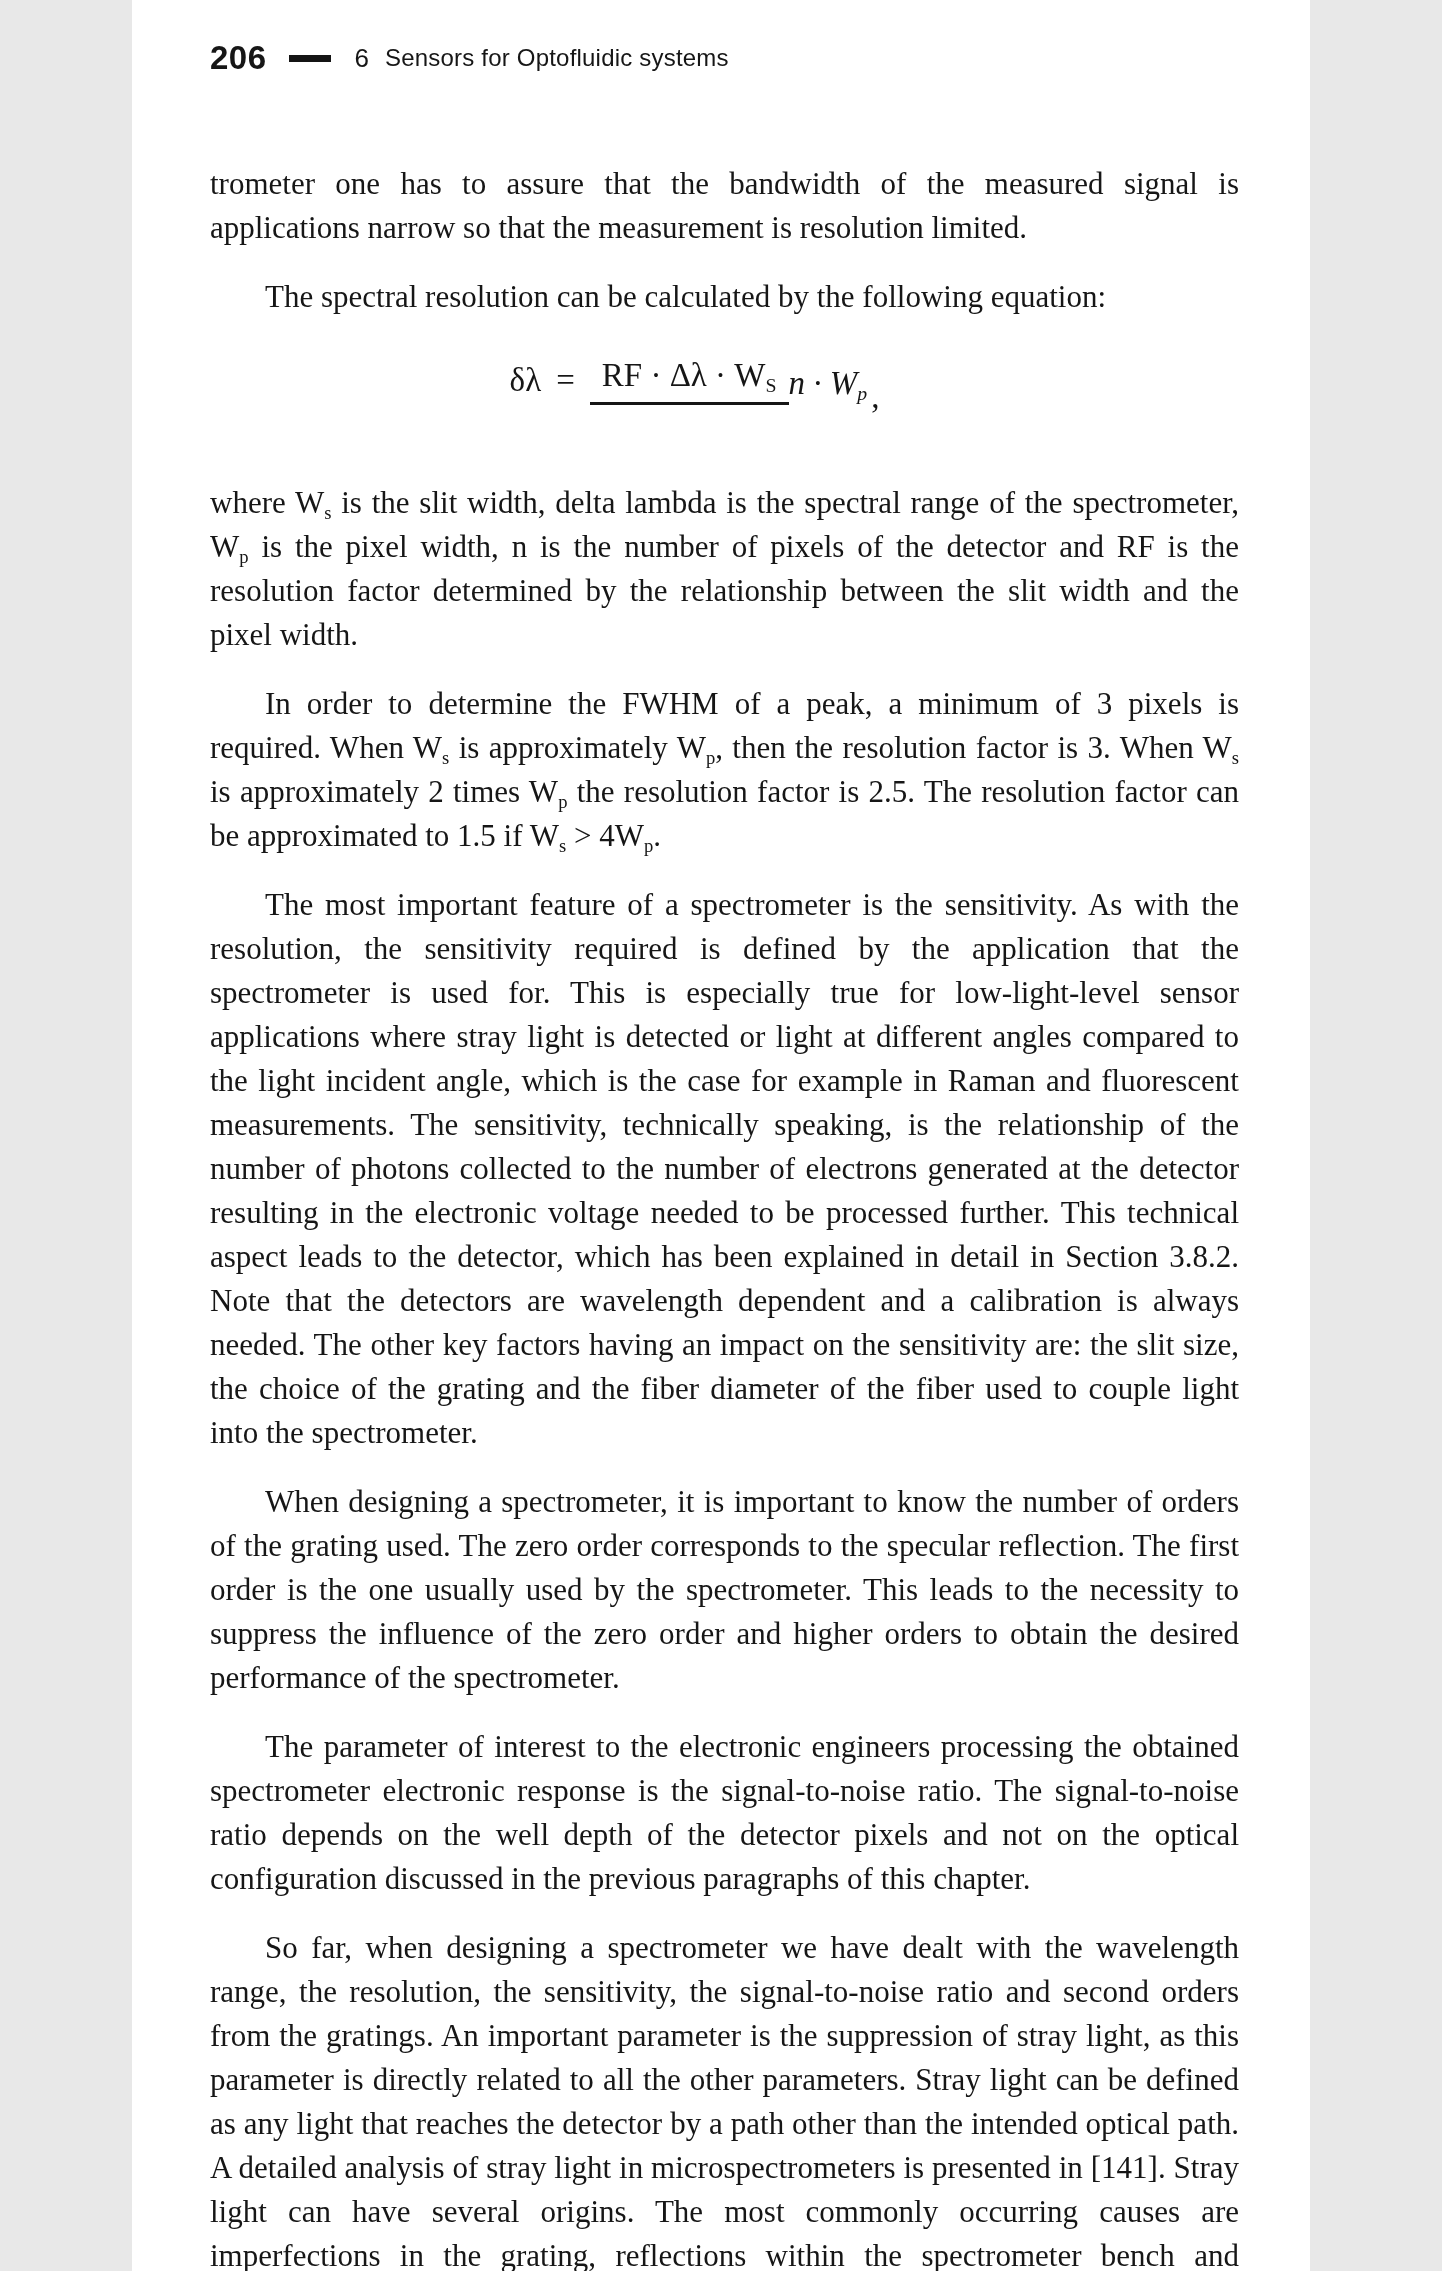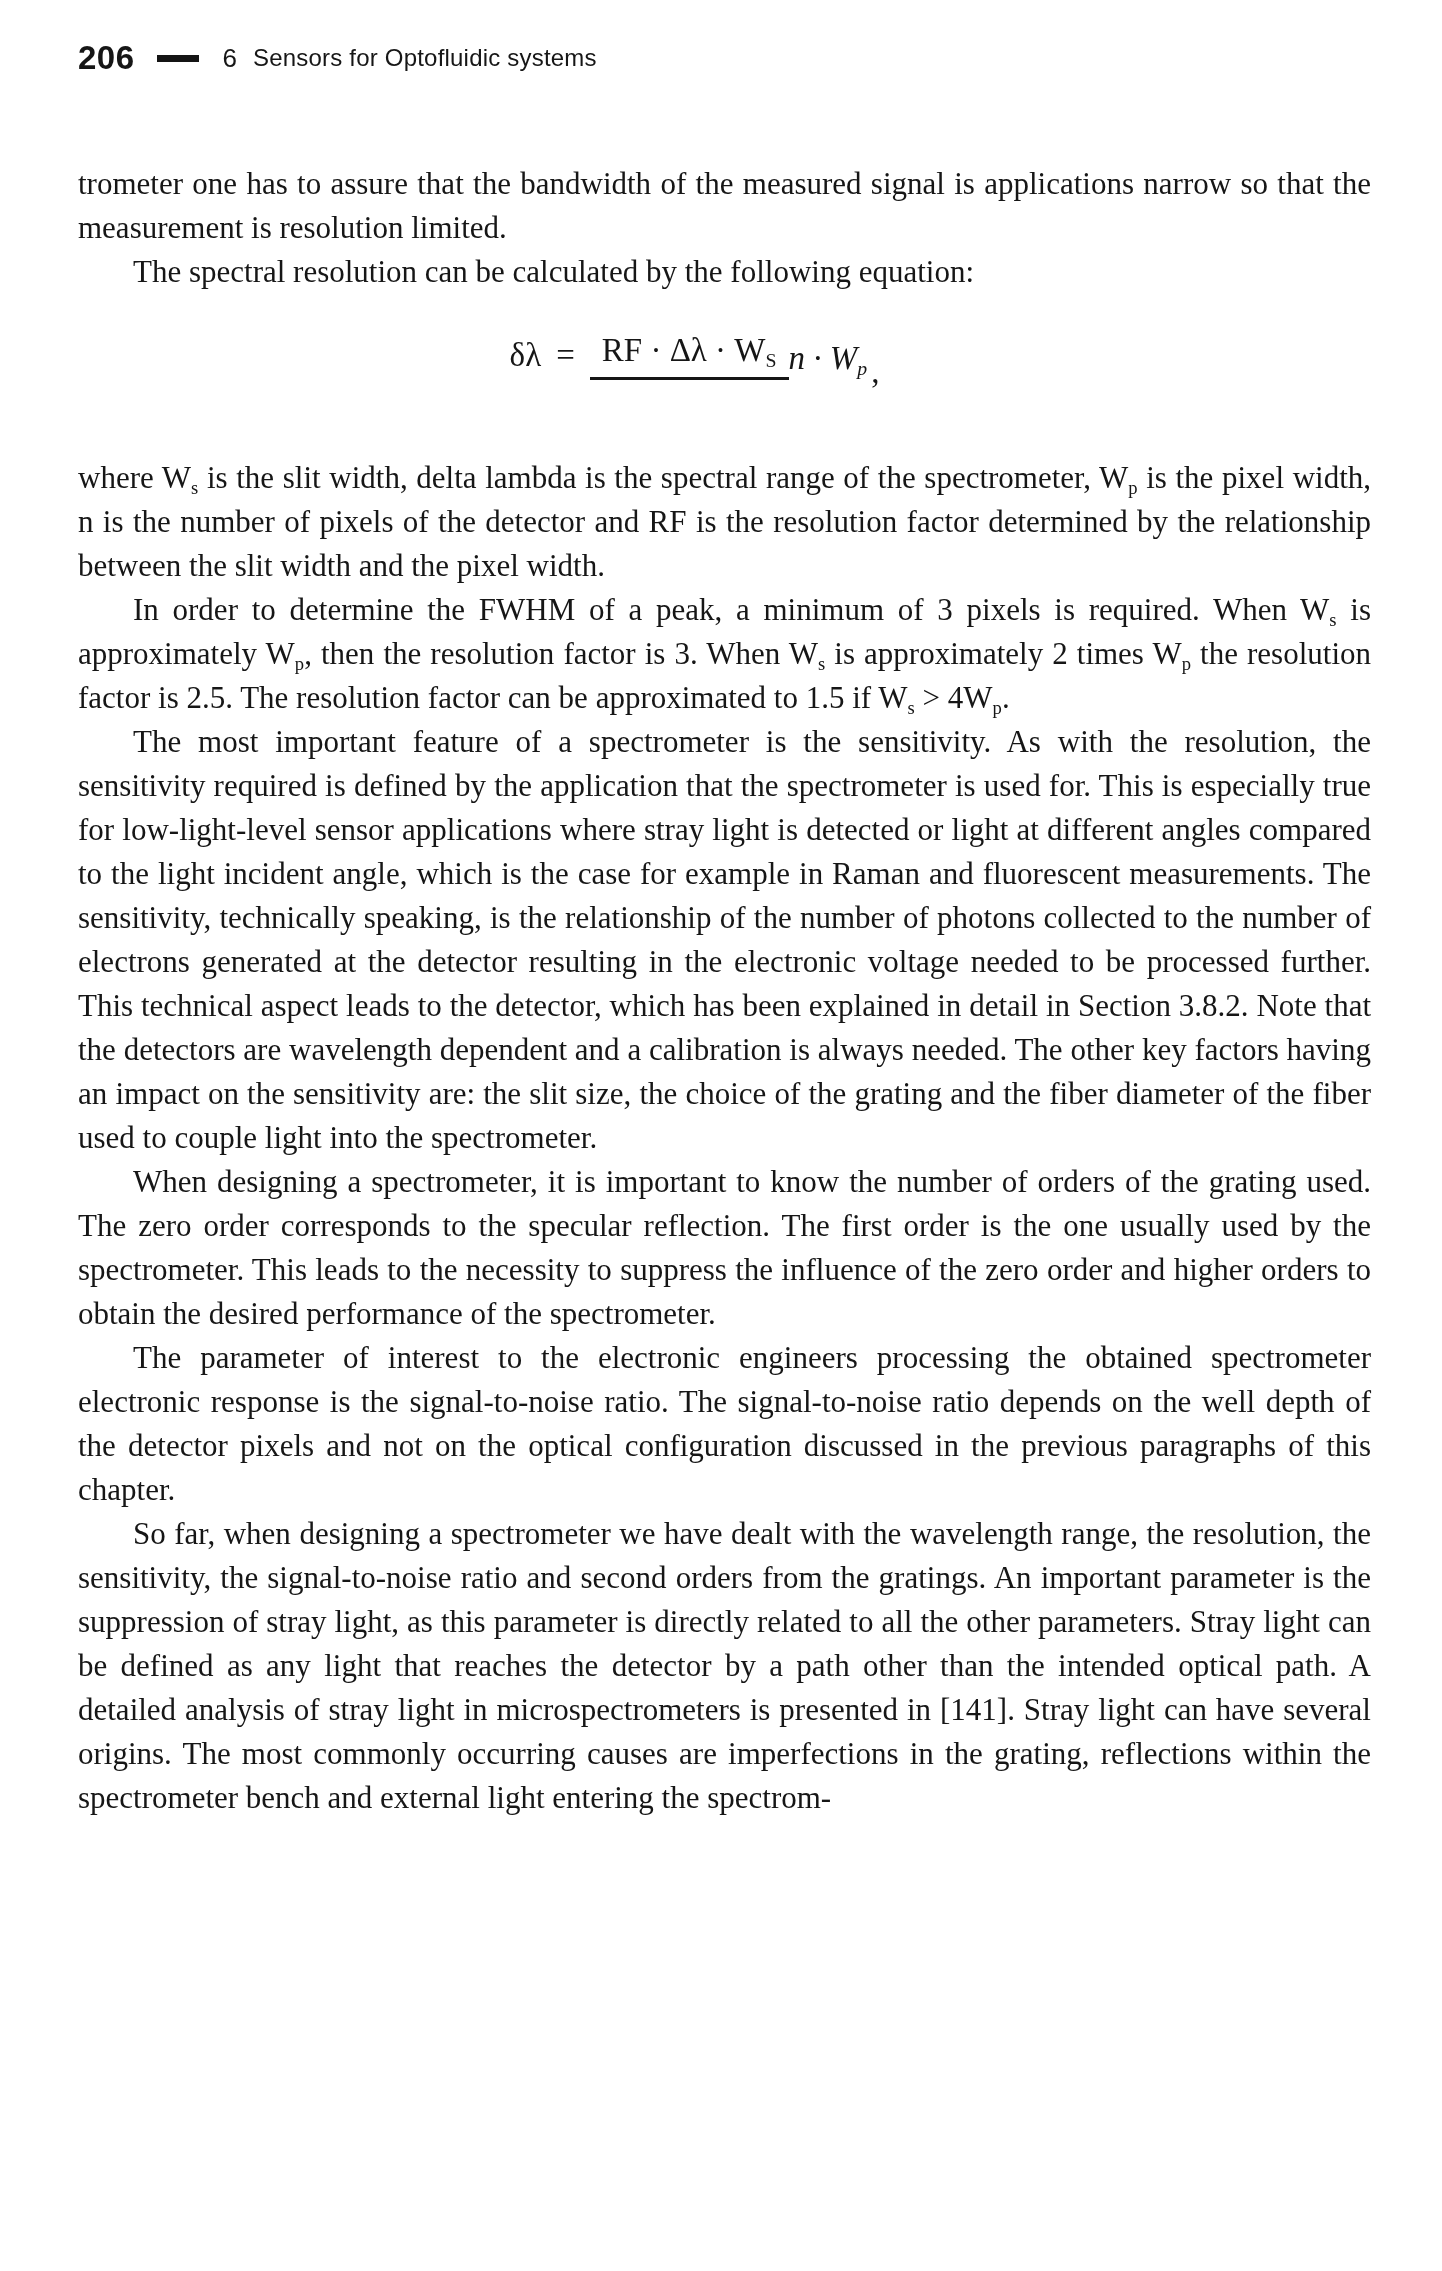--- a/index.html
+++ b/index.html
@@ -2,21 +2,21 @@
 <html><head>
 <meta charset="utf-8">
 <style>
   html, body {
     margin: 0;
     padding: 0;
     background: #e8e8e8;
   }
   .page {
     position: relative;
-    width: 1442px;
+    width: 1178px;
     height: 2271px;
     margin: 0 auto;
     background: #ffffff;
     color: #161616;
     box-sizing: border-box;
     padding: 38px 71px 0 78px;
     overflow: hidden;
     font-family: "Liberation Serif", serif;
   }
   
@@ -52,20 +52,21 @@
     font-size: 31px;
     line-height: 44px;
     text-align: justify;
   }
   .body-text p {
     margin: 0;
     padding: 0;
   }
   .body-text p.indent {
     text-indent: 55px;
+    margin-top: 25px;
   }
   sub {
     font-size: 0.6em;
     line-height: 0;
     vertical-align: -0.3em;
   }
   
   .equation {
     display: flex;
     justify-content: center;

